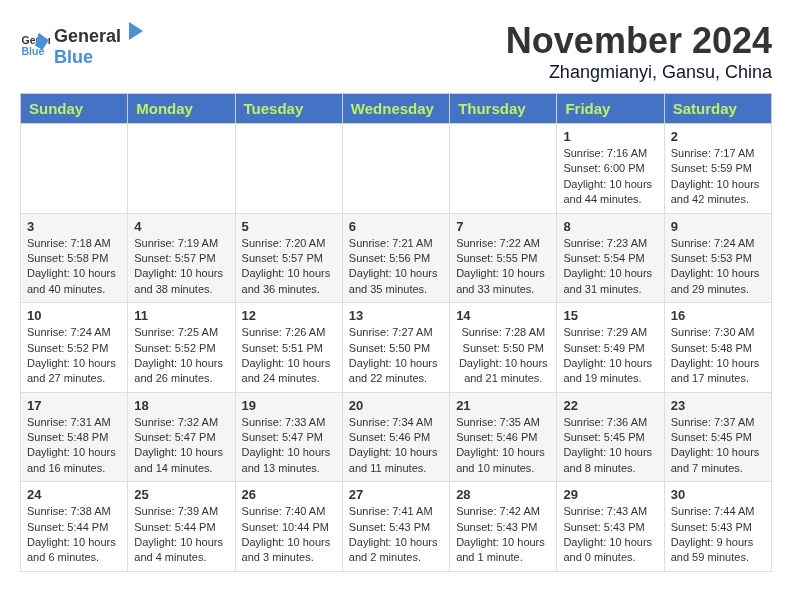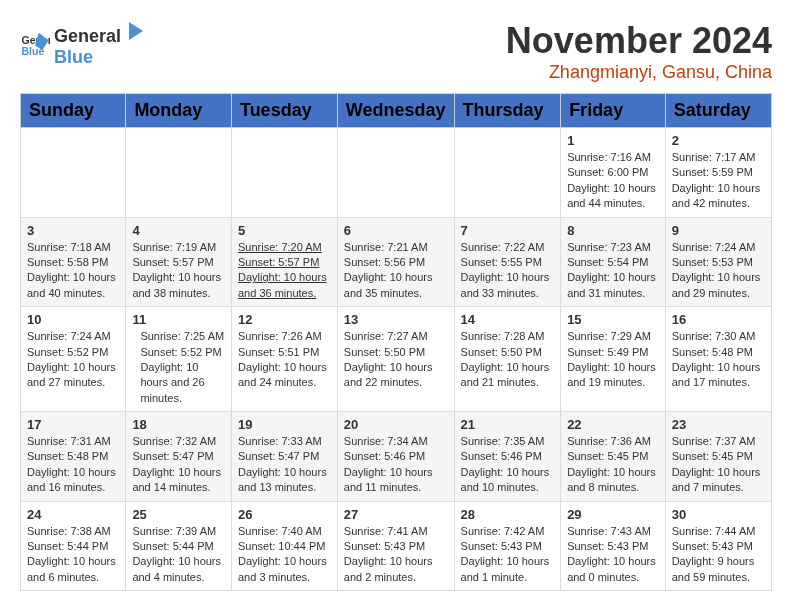--- a/index.html
+++ b/index.html
@@ -39,32 +39,32 @@
       text-align: right;
       margin-left: 22px;
     }
     .month-title {
       font-size: 36px;
       font-weight: bold;
       color: #333;
     }
     .location-title {
       font-size: 18px;
-      color: #c2410c;
+      color: #0f172a;
     }
     .calendar {
       width: 100%;
       border-collapse: collapse;
     }
     .calendar th {
       background-color: #4472C4;
-      color: #000000;
+      color: #bef264;
       text-align: left;
       padding: 6px 8px;
-      font-size: 18px;
+      font-size: 15px;
       border: 1px solid #ccc;
     }
     .calendar td {
       vertical-align: top;
       border: 1px solid #ddd;
       padding: 5px 6px;
       width: calc(100% / 7);
       min-height: 80px;
       font-size: 11px;
       color: #333;
@@ -154,21 +154,21 @@
 Daylight: 10 hours and 40 minutes.</div>
         </td>
         <td>
           <span class="day-number">4</span>
           <div class="day-info" style="white-space: pre-line;">Sunrise: 7:19 AM
 Sunset: 5:57 PM
 Daylight: 10 hours and 38 minutes.</div>
         </td>
         <td>
           <span class="day-number">5</span>
-          <div class="day-info" style="white-space: pre-line; text-decoration: underline;">Sunrise: 7:20 AM
+          <div class="day-info" style="white-space: pre-line;">Sunrise: 7:20 AM
 Sunset: 5:57 PM
 Daylight: 10 hours and 36 minutes.</div>
         </td>
         <td>
           <span class="day-number">6</span>
           <div class="day-info" style="white-space: pre-line;">Sunrise: 7:21 AM
 Sunset: 5:56 PM
 Daylight: 10 hours and 35 minutes.</div>
         </td>
         <td>
@@ -192,39 +192,39 @@
       </tr>
       <tr>
         <td>
           <span class="day-number">10</span>
           <div class="day-info" style="white-space: pre-line;">Sunrise: 7:24 AM
 Sunset: 5:52 PM
 Daylight: 10 hours and 27 minutes.</div>
         </td>
         <td>
           <span class="day-number">11</span>
-          <div class="day-info" style="white-space: pre-line; margin-left: 8px;">Sunrise: 7:25 AM
+          <div class="day-info" style="white-space: pre-line;">Sunrise: 7:25 AM
 Sunset: 5:52 PM
 Daylight: 10 hours and 26 minutes.</div>
         </td>
         <td>
           <span class="day-number">12</span>
           <div class="day-info" style="white-space: pre-line;">Sunrise: 7:26 AM
 Sunset: 5:51 PM
 Daylight: 10 hours and 24 minutes.</div>
         </td>
         <td>
           <span class="day-number">13</span>
           <div class="day-info" style="white-space: pre-line;">Sunrise: 7:27 AM
 Sunset: 5:50 PM
 Daylight: 10 hours and 22 minutes.</div>
         </td>
         <td>
           <span class="day-number">14</span>
-          <div class="day-info" style="white-space: pre-line;">Sunrise: 7:28 AM
+          <div class="day-info" style="white-space: pre-line; text-align: center;">Sunrise: 7:28 AM
 Sunset: 5:50 PM
 Daylight: 10 hours and 21 minutes.</div>
         </td>
         <td>
           <span class="day-number">15</span>
           <div class="day-info" style="white-space: pre-line;">Sunrise: 7:29 AM
 Sunset: 5:49 PM
 Daylight: 10 hours and 19 minutes.</div>
         </td>
         <td>

